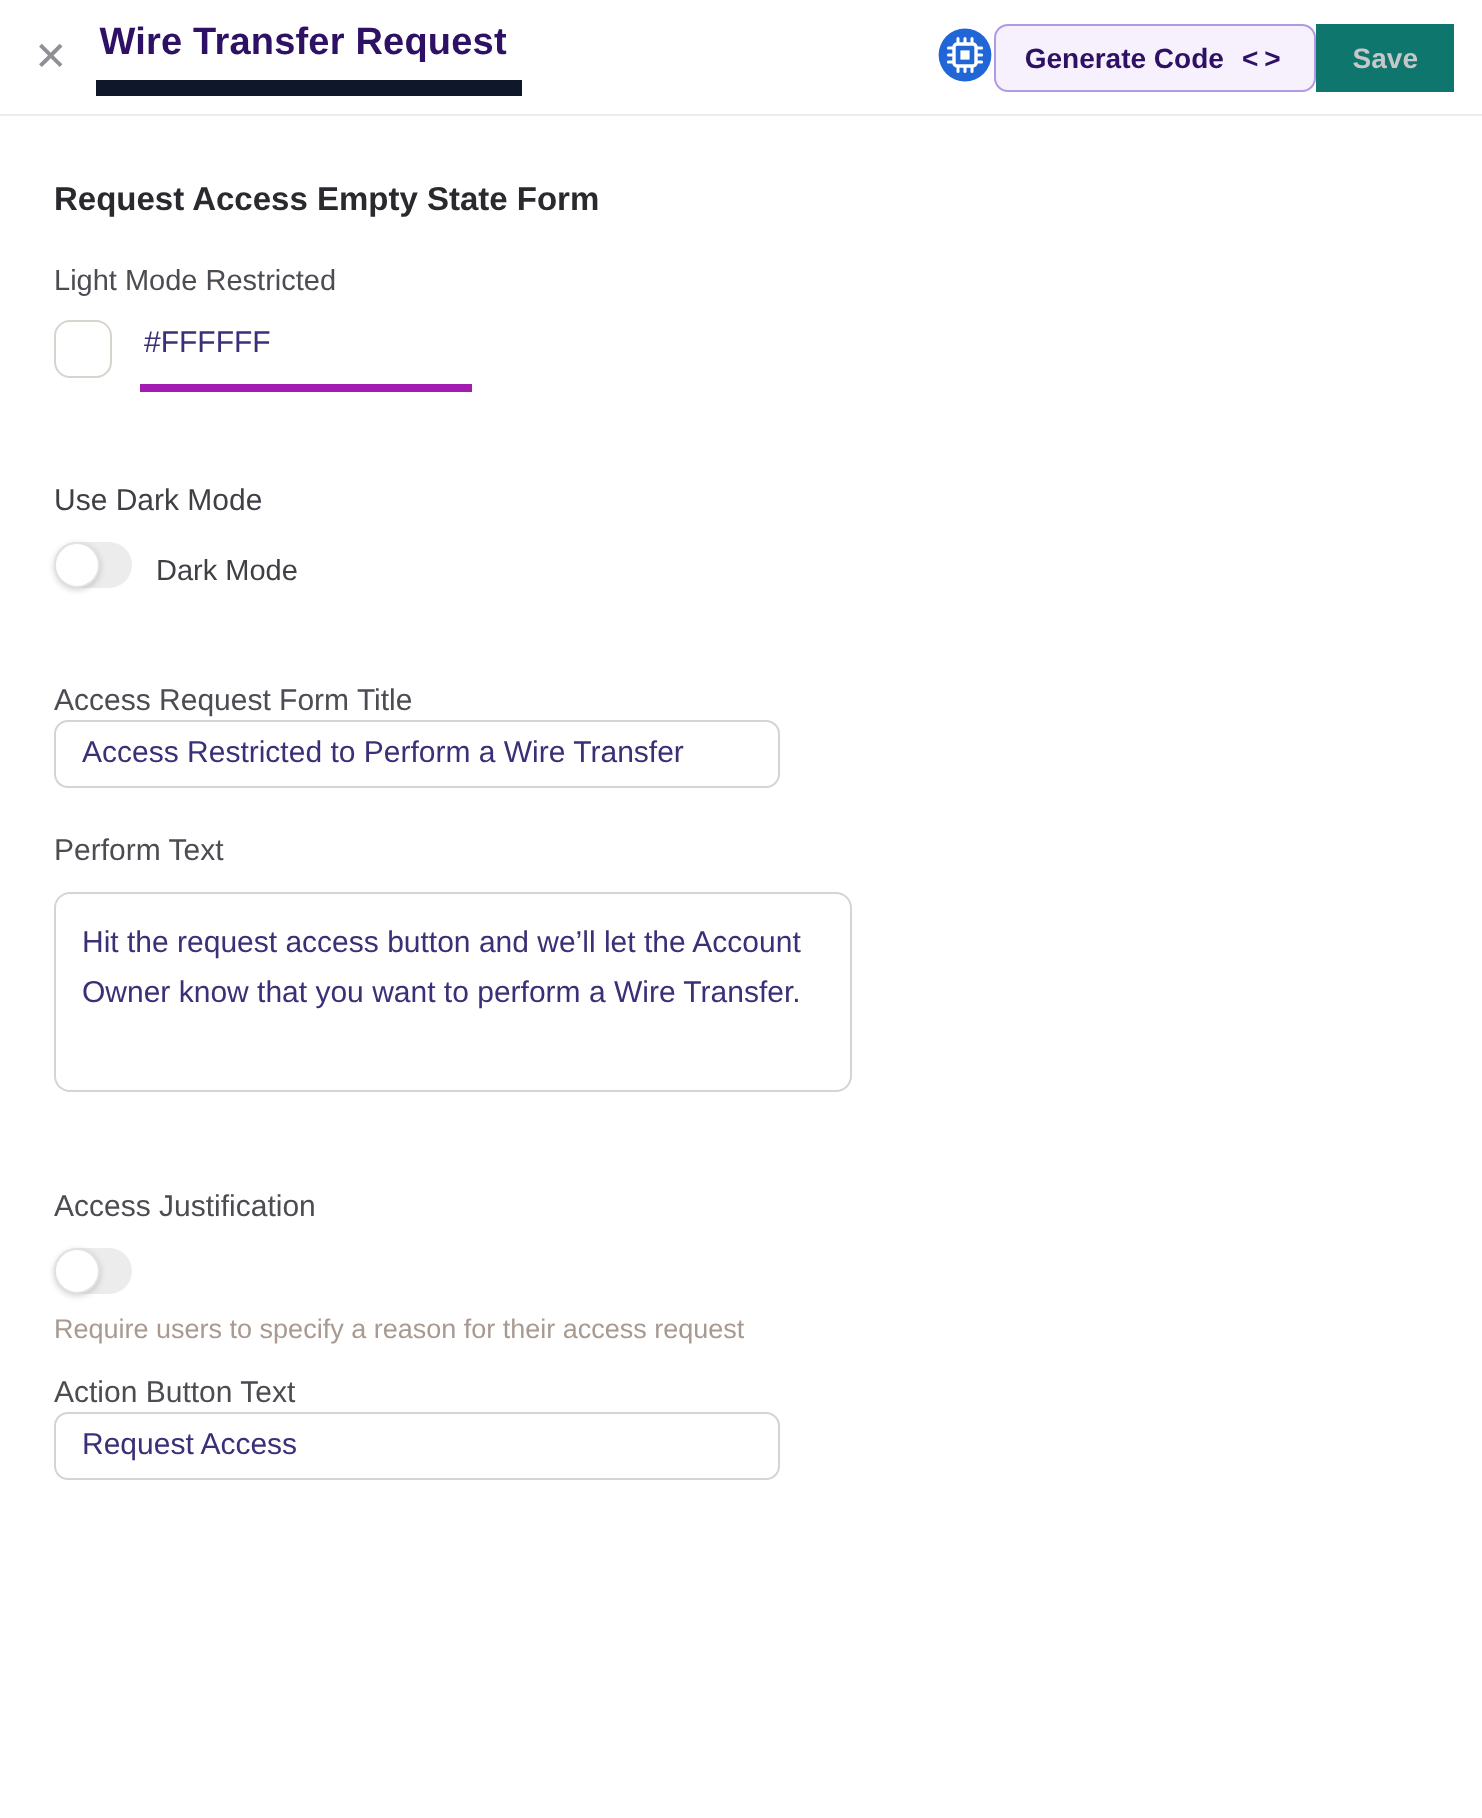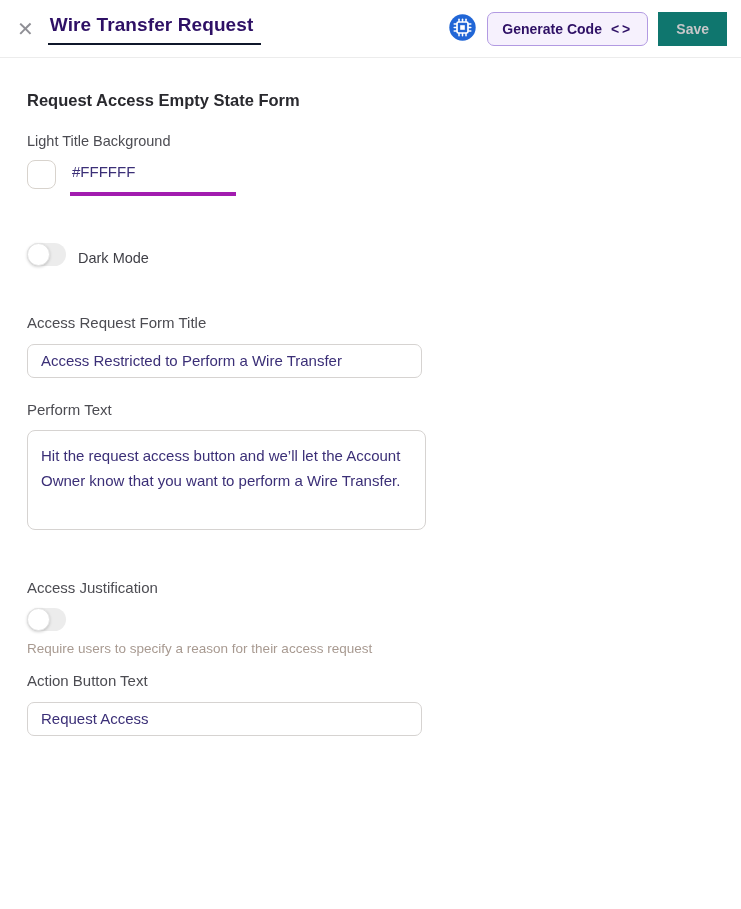--- a/index.html
+++ b/index.html
@@ -22,34 +22,34 @@
   .close-btn {
     background: none; border: none;
     font-size: 20px; line-height: 1;
     color: #8f8f95;
     cursor: pointer;
     padding: 2px 4px;
   }
   .title-wrap {
     margin-left: 10px;
     display: inline-block;
-    border-bottom: 2px solid #0f172a;
+    border-bottom: 8px solid #0f172a;
     padding: 2px 8px 7px 2px;
   }
   .page-title {
     font-size: 19px;
     font-weight: 700;
     color: #2e1065;
     letter-spacing: .1px;
   }
   .header-right {
     margin-left: auto;
     display: flex;
     align-items: center;
-    gap: 10px;
+    gap: 0;
   }
   .chip-btn { background: none; border: none; padding: 0; cursor: pointer; display: flex; }
   .generate-btn {
     display: flex; align-items: center; gap: 9px;
     background: #f6f1fd;
     border: 1px solid #b29ae2;
     border-radius: 7px;
     padding: 8px 14px;
     font-family: "Liberation Sans", sans-serif;
     font-size: 14px; font-weight: 700;
@@ -122,22 +122,22 @@
     background: #ffffff;
     border: 1px solid #e2e2e2;
     border-radius: 50%;
     box-shadow: 0 1px 3px rgba(0,0,0,.18);
   }
   .toggle-label { margin-left: 12px; font-size: 14.5px; color: #3f3f46; }
   
   .input-field { margin-top: 49px; }
   .box-input {
     display: block;
-    margin-top: 14px;
-    width: 395px;
+    margin-top: 2px;
+    width: 363px;
     border: 1px solid #d6d3d1;
     border-radius: 7px;
     padding: 7px 13px 8px 13px;
     font-family: "Liberation Sans", sans-serif;
     font-size: 15px;
     color: #3b2f77;
     background: #ffffff;
     outline: none;
   }
   .message-field { margin-top: 24px; }
@@ -208,29 +208,30 @@
       <span>Save</span>
     </button>
   </div>
 </div>
 
 <div class="main">
 
   <div class="section-heading">Request Access Empty State Form</div>
 
   <div class="color-field">
-    <div class="field-label">Light Title Background</div>
+    <div class="field-label">Light Mode Restricted</div>
     <div class="color-row">
       <button class="swatch" style="background:#ffffff"></button>
       <input class="hex-input" value="#FFFFFF" style="">
     </div>
   </div>
 
 
   <div class="toggle-field">
+    <div class="field-label" style="font-size:15px;color:#3f3f46">Use Dark Mode</div>
     <div class="toggle-row">
       <button class="toggle" aria-checked="false">
         <span class="knob"></span>
       </button>
       <span class="toggle-label">Dark Mode</span>
     </div>
   </div>
 
   <div class="input-field">
     <div class="field-label" style="font-size:15px">Access Request Form Title</div>

